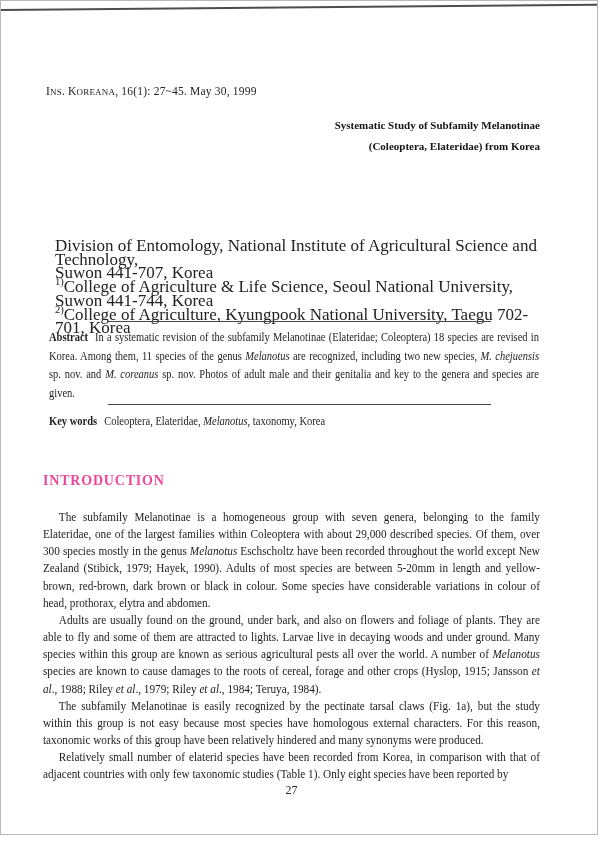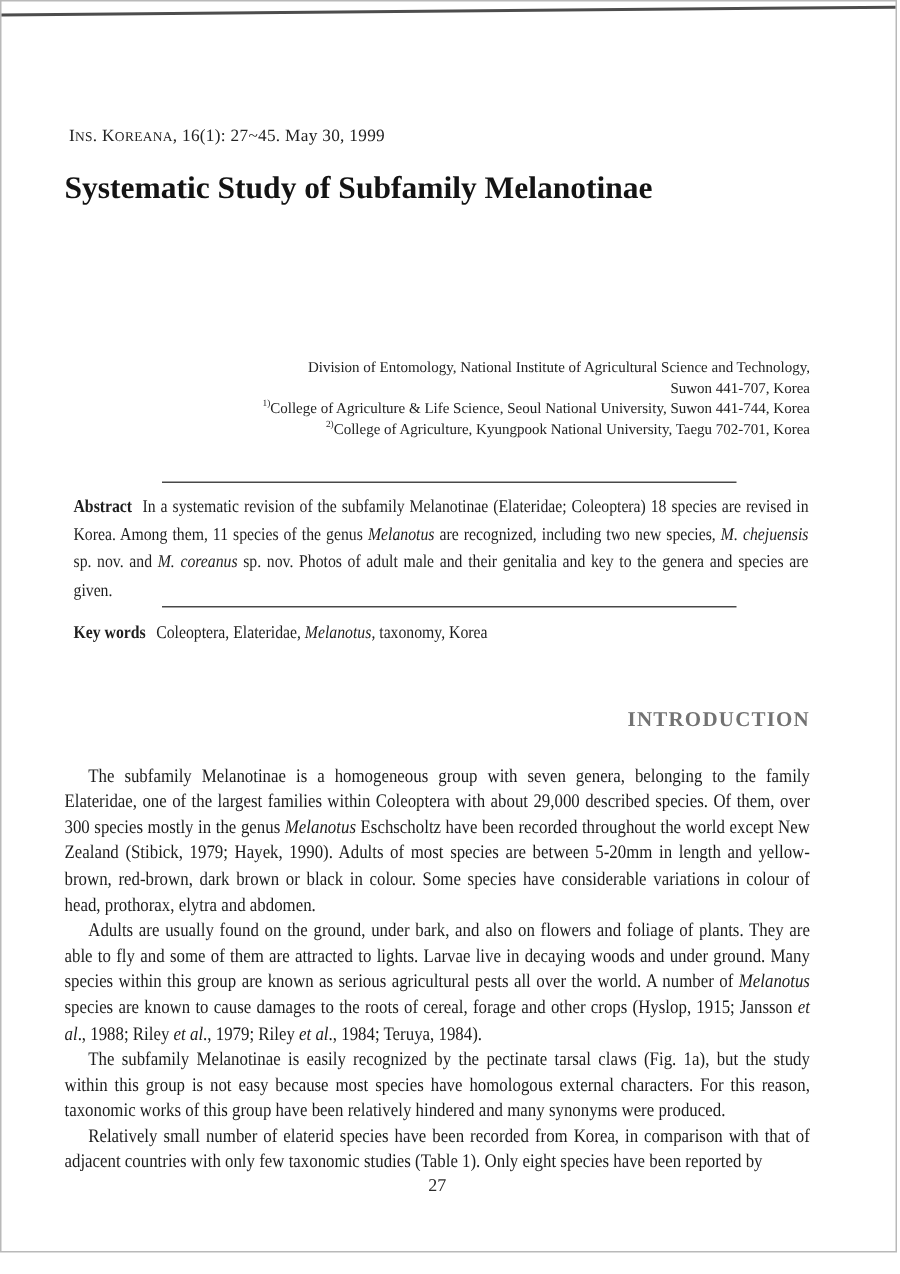--- a/index.html
+++ b/index.html
@@ -38,44 +38,44 @@
     font-size: 11.5px;
     letter-spacing: 0.2px;
     color: #222;
     white-space: nowrap;
   }
   .title-block {
     position: absolute;
     top: 114px;
     left: 42px;
     width: 497px;
-    text-align: left;
-    font-weight: bold;
-    font-size: 21px;
+    text-align: right;
+    font-weight: bold;
+    font-size: 11px;
     line-height: 21.4px;
     color: #141414;
   }
   .authors-line {
     position: absolute;
     top: 193px;
     left: 42px;
     width: 497px;
     text-align: center;
     font-weight: bold;
     font-size: 13.5px;
     color: #161616;
     white-space: nowrap;
   }
   .affiliations {
     position: absolute;
     top: 238px;
-    left: 42px;
-    width: 497px;
-    text-align: right;
-    font-size: 10px;
+    left: 54px;
+    width: 497px;
+    text-align: left;
+    font-size: 17px;
     line-height: 13.7px;
     color: #222;
   }
   .rule {
     position: absolute;
     left: 107px;
     width: 383px;
     height: 0;
     border-top: 1.4px solid #484848;
   }
@@ -109,25 +109,25 @@
   .block-label {
     font-weight: bold;
     margin-right: 8px;
   }
   .intro-heading {
     position: absolute;
     top: 472px;
     left: 42px;
     width: 497px;
     margin: 0;
-    text-align: right;
+    text-align: left;
     font-weight: bold;
     font-size: 14px;
     letter-spacing: 0.8px;
-    color: #737373;
+    color: #ec4899;
   }
   .body-text {
     position: absolute;
     top: 508px;
     left: 42px;
     width: 566px;
     transform: scaleX(0.878);
     transform-origin: 0 0;
     font-size: 12.8px;
     line-height: 17.15px;
@@ -156,20 +156,21 @@
 <body>
 
 <div class="page">
 
   <div class="scan-topline"></div>
 
   <div class="journal-line"><span>I</span><span class="rt-sc">ns</span><span>. </span><span>K</span><span class="rt-sc">oreana</span><span>, 16(1): 27~45. May 30, 1999</span></div>
 
   <h1 class="title-block" style="margin:0;">
     <div><span>Systematic Study of Subfamily Melanotinae</span></div>
+    <div><span>(Coleoptera, Elateridae) from Korea</span></div>
   </h1>
 
 
   <div class="affiliations">
     <div><span>Division of Entomology, National Institute of Agricultural Science and Technology,</span></div>
     <div><span>Suwon 441-707, Korea</span></div>
     <div><span class="rt-sup">1)</span><span>College of Agriculture &amp; Life Science, Seoul National University, Suwon 441-744, Korea</span></div>
     <div><span class="rt-sup">2)</span><span>College of Agriculture, Kyungpook National University, Taegu 702-701, Korea</span></div>
   </div>
 

